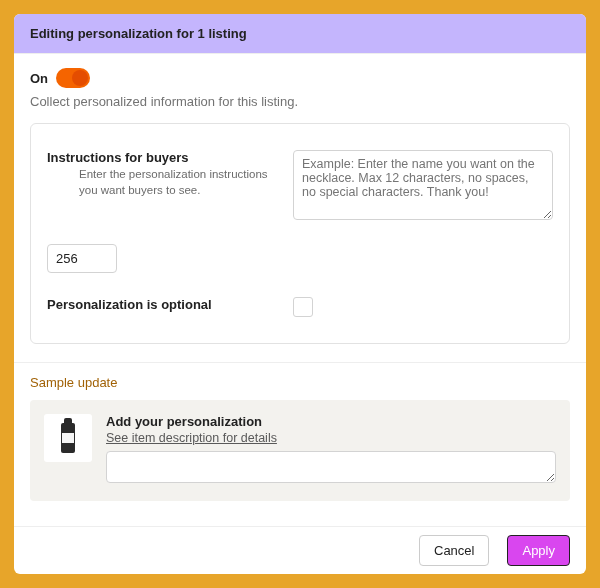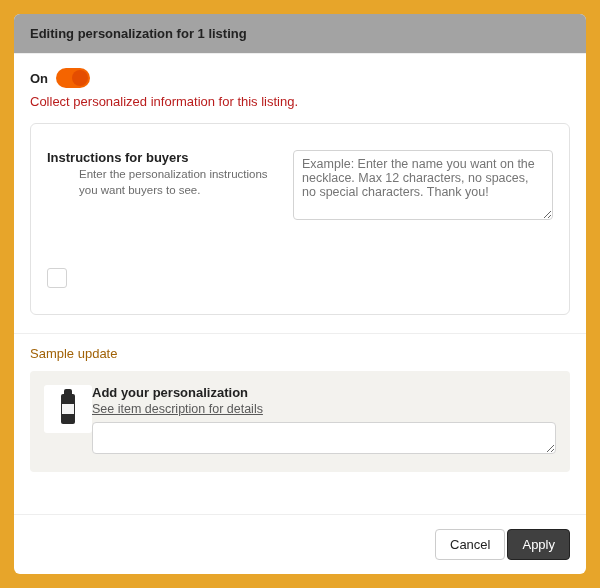--- a/index.html
+++ b/index.html
@@ -19,21 +19,21 @@
     display: flex;
     flex-direction: column;
     overflow: hidden;
   }
   .title-bar {
     padding: 12px 16px;
     border-bottom: 1px solid #eee;
     font-weight: 600;
     font-size: 13px;
     color: #222;
-    background: #a3a3a3;
+    background: #c4b5fd;
   }
   .body {
     padding: 14px 16px 0 16px;
     flex: 1;
     overflow: auto;
   }
   .section-header {
     display: flex;
     justify-content: space-between;
     align-items: center;
@@ -66,21 +66,21 @@
     content: "";
     width: 16px;
     height: 16px;
     background: #e44d00;
     border-radius: 50%;
     position: absolute;
     top: 2px;
     right: 2px;
   }
   .section-desc {
-    color: #b91c1c;
+    color: #737373;
     font-size: 13px;
     margin: 6px 0 14px 0;
   }
   .config-box {
     border: 1px solid #e2e2e2;
     border-radius: 6px;
     padding: 16px;
   }
   .row {
     display: flex;
@@ -141,21 +141,21 @@
   .sample-title {
     font-size: 13px;
     color: #a16207;
     margin-bottom: 10px;
   }
   .sample-box {
     background: #f3f2ee;
     border-radius: 4px;
     padding: 14px;
     display: flex;
-    gap: 0;
+    gap: 14px;
     align-items: flex-start;
     margin-bottom: 14px;
   }
   .product-img {
     width: 48px;
     height: 48px;
     background: #fff;
     border-radius: 3px;
     display: flex;
     align-items: center;
@@ -207,37 +207,37 @@
     border: 1px solid #d3d3d3;
     border-radius: 4px;
     padding: 6px 8px;
     font-family: inherit;
     font-size: 13px;
     resize: both;
     background: #fff;
   }
   .footer {
     border-top: 1px solid #eee;
-    padding: 14px 16px;
+    padding: 8px 16px;
     display: flex;
     justify-content: flex-end;
-    gap: 2px;
+    gap: 18px;
   }
   .btn {
     padding: 7px 14px;
     border-radius: 4px;
     font-size: 13px;
     font-weight: 500;
     cursor: pointer;
     border: 1px solid #ccc;
     background: #fff;
     color: #222;
   }
   .btn.primary {
-    background: #404040;
+    background: #d946ef;
     color: #fff;
     border-color: #222;
   }
 </style>
 </head>
 <body>
 
 <div class="modal">
 
   <div class="title-bar">Editing personalization for 1 listing</div>
@@ -256,23 +256,27 @@
 
       <div class="row">
         <div class="lab">
           <div class="lab-title">Instructions for buyers</div>
           <div class="lab-sub">Enter the personalization instructions you want buyers to see.</div>
         </div>
         <textarea class="instructions" placeholder="Example: Enter the name you want on the necklace. Max 12 characters, no spaces, no special characters. Thank you!" style=""></textarea>
       </div>
 
       <div class="row">
+        <input class="charlimit" type="text" value="256" style="">
       </div>
 
       <div class="row">
+        <div class="lab">
+          <div class="lab-title">Personalization is optional</div>
+        </div>
         <div class="checkbox"></div>
       </div>
 
     </div>
 
     <hr class="divider">
 
     <div class="sample-title">Sample update</div>
 
     <div class="sample-box">

